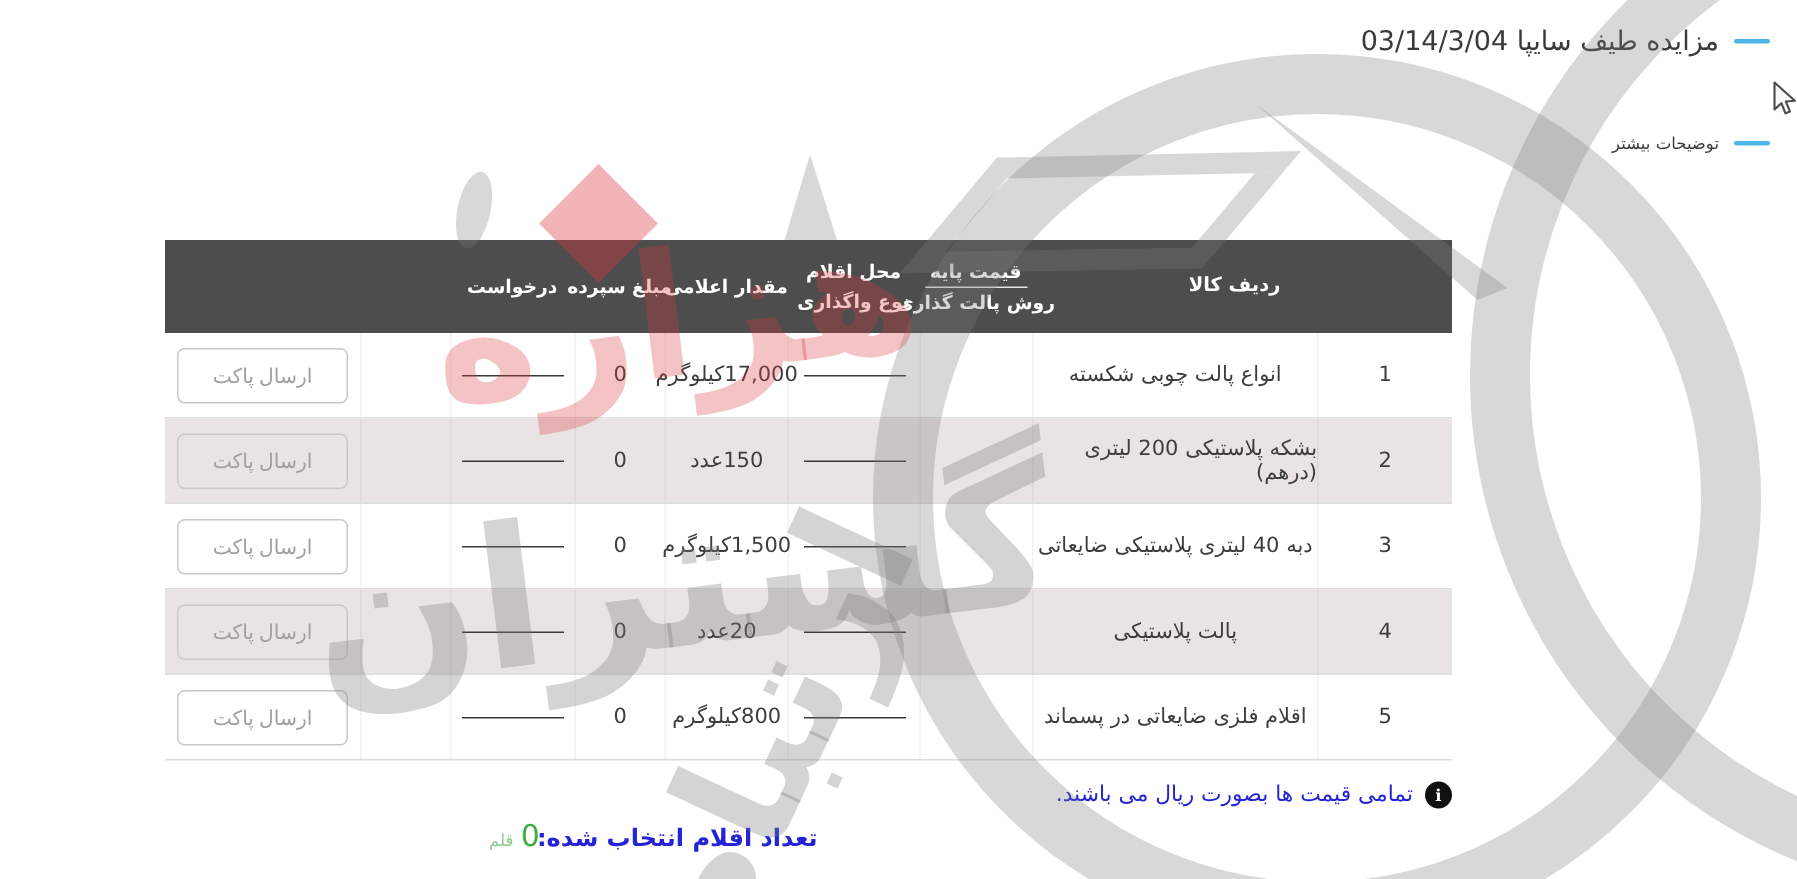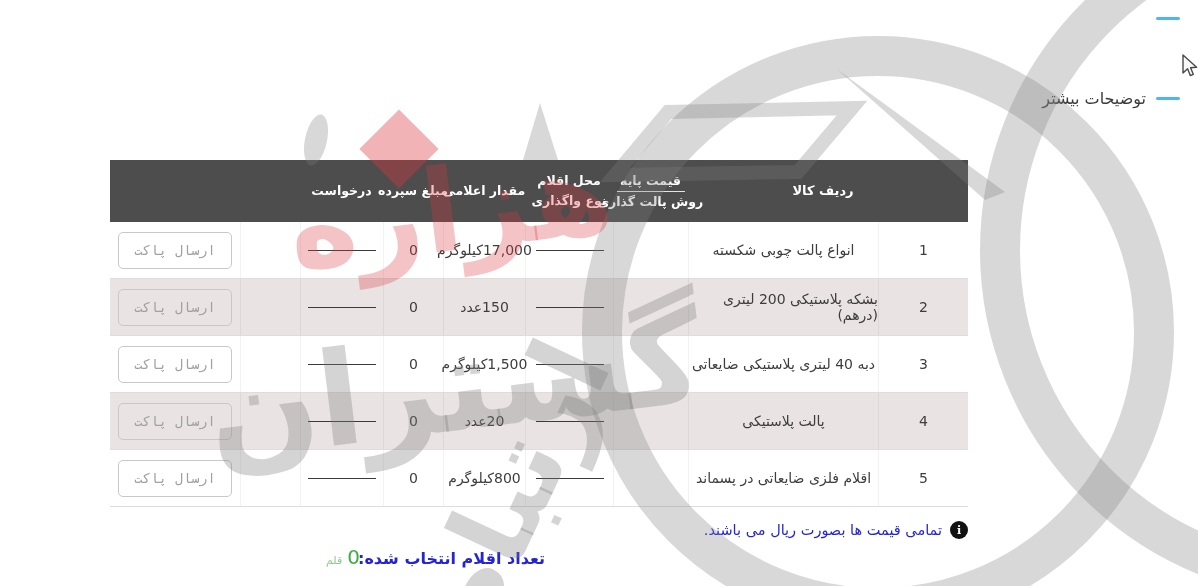--- a/index.html
+++ b/index.html
@@ -12,21 +12,21 @@
   }
   
   .watermark { position:absolute; inset:0; z-index:40; pointer-events:none; }
 
   
   .title-row {
     position:absolute; right:18px; display:flex; align-items:center; gap:10px;
     color:#3a3a3a; font-size:18px; z-index:10;
   }
   .title-row.t1 { top:17px; }
-  .title-row.t2 { top:89px; font-size:16px; }
+  .title-row.t2 { top:89px; font-size:11px; }
   .blue-dash { width:24px; height:3px; background:#4db8e8; border-radius:2px; flex:0 0 auto; }
 
   .cursor { position:absolute; left:1180px; top:54px; z-index:45; }
 
   
   .tbl {
     position:absolute; top:160px; right:230px; width:858px; z-index:10;
   }
   .grid-row {
     display:grid;
@@ -50,21 +50,21 @@
     border-left:1px solid rgba(0,0,0,0.05);
     font-size:14px; color:#3d3d3d;
   }
   .brow > div:last-child { border-left:none; }
   .brow > div:first-child { border-left:1px solid rgba(0,0,0,0.05); }
   .cell-qty { flex-direction:row; line-height:1.5; }
   .hline { width:68px; border-top:1px solid #3a3a3a; }
   .send-btn {
     width:114px; padding:9px 0; background:transparent;
     border:1px solid #c8c8c8; border-radius:5px;
-    color:#a0a0a0; font-size:13.5px; font-family:Liberation Mono, monospace; cursor:pointer;
+    color:#a0a0a0; font-size:13.5px; font-family:Liberation Serif, serif; cursor:pointer;
   }
 
   
   .price-note {
     position:absolute; top:521px; right:230px; z-index:10;
     display:flex; align-items:center; gap:8px;
   }
   .info-icon {
     width:18px; height:18px; border-radius:50%; background:#111; color:#fff;
     display:flex; align-items:center; justify-content:center;
@@ -83,20 +83,21 @@
   .selected-count .cnt { color:#3fae3f; font-size:20px; }
   .selected-count .unit { color:#8fca8f; font-size:11px;margin-left:26px; }
 </style>
 </head>
 <body>
 
 <div class="screen">
 
   <div class="title-row t1">
     <span class="blue-dash"></span>
+    <span>مزایده طیف سایپا 03/14/3/04</span>
   </div>
   <div class="title-row t2">
     <span class="blue-dash"></span>
     <span>توضیحات بیشتر</span>
   </div>
 
   <svg class="cursor" width="18" height="24" viewBox="0 0 18 24">
     <path d="M3,1 L3,19 L7.6,14.8 L10.3,21.6 L13.3,20.3 L10.6,13.7 L16.6,13.2 Z" fill="#f8f8f8" stroke="#4a4a4a" stroke-width="1.4" stroke-linejoin="round"></path>
   </svg>
 

